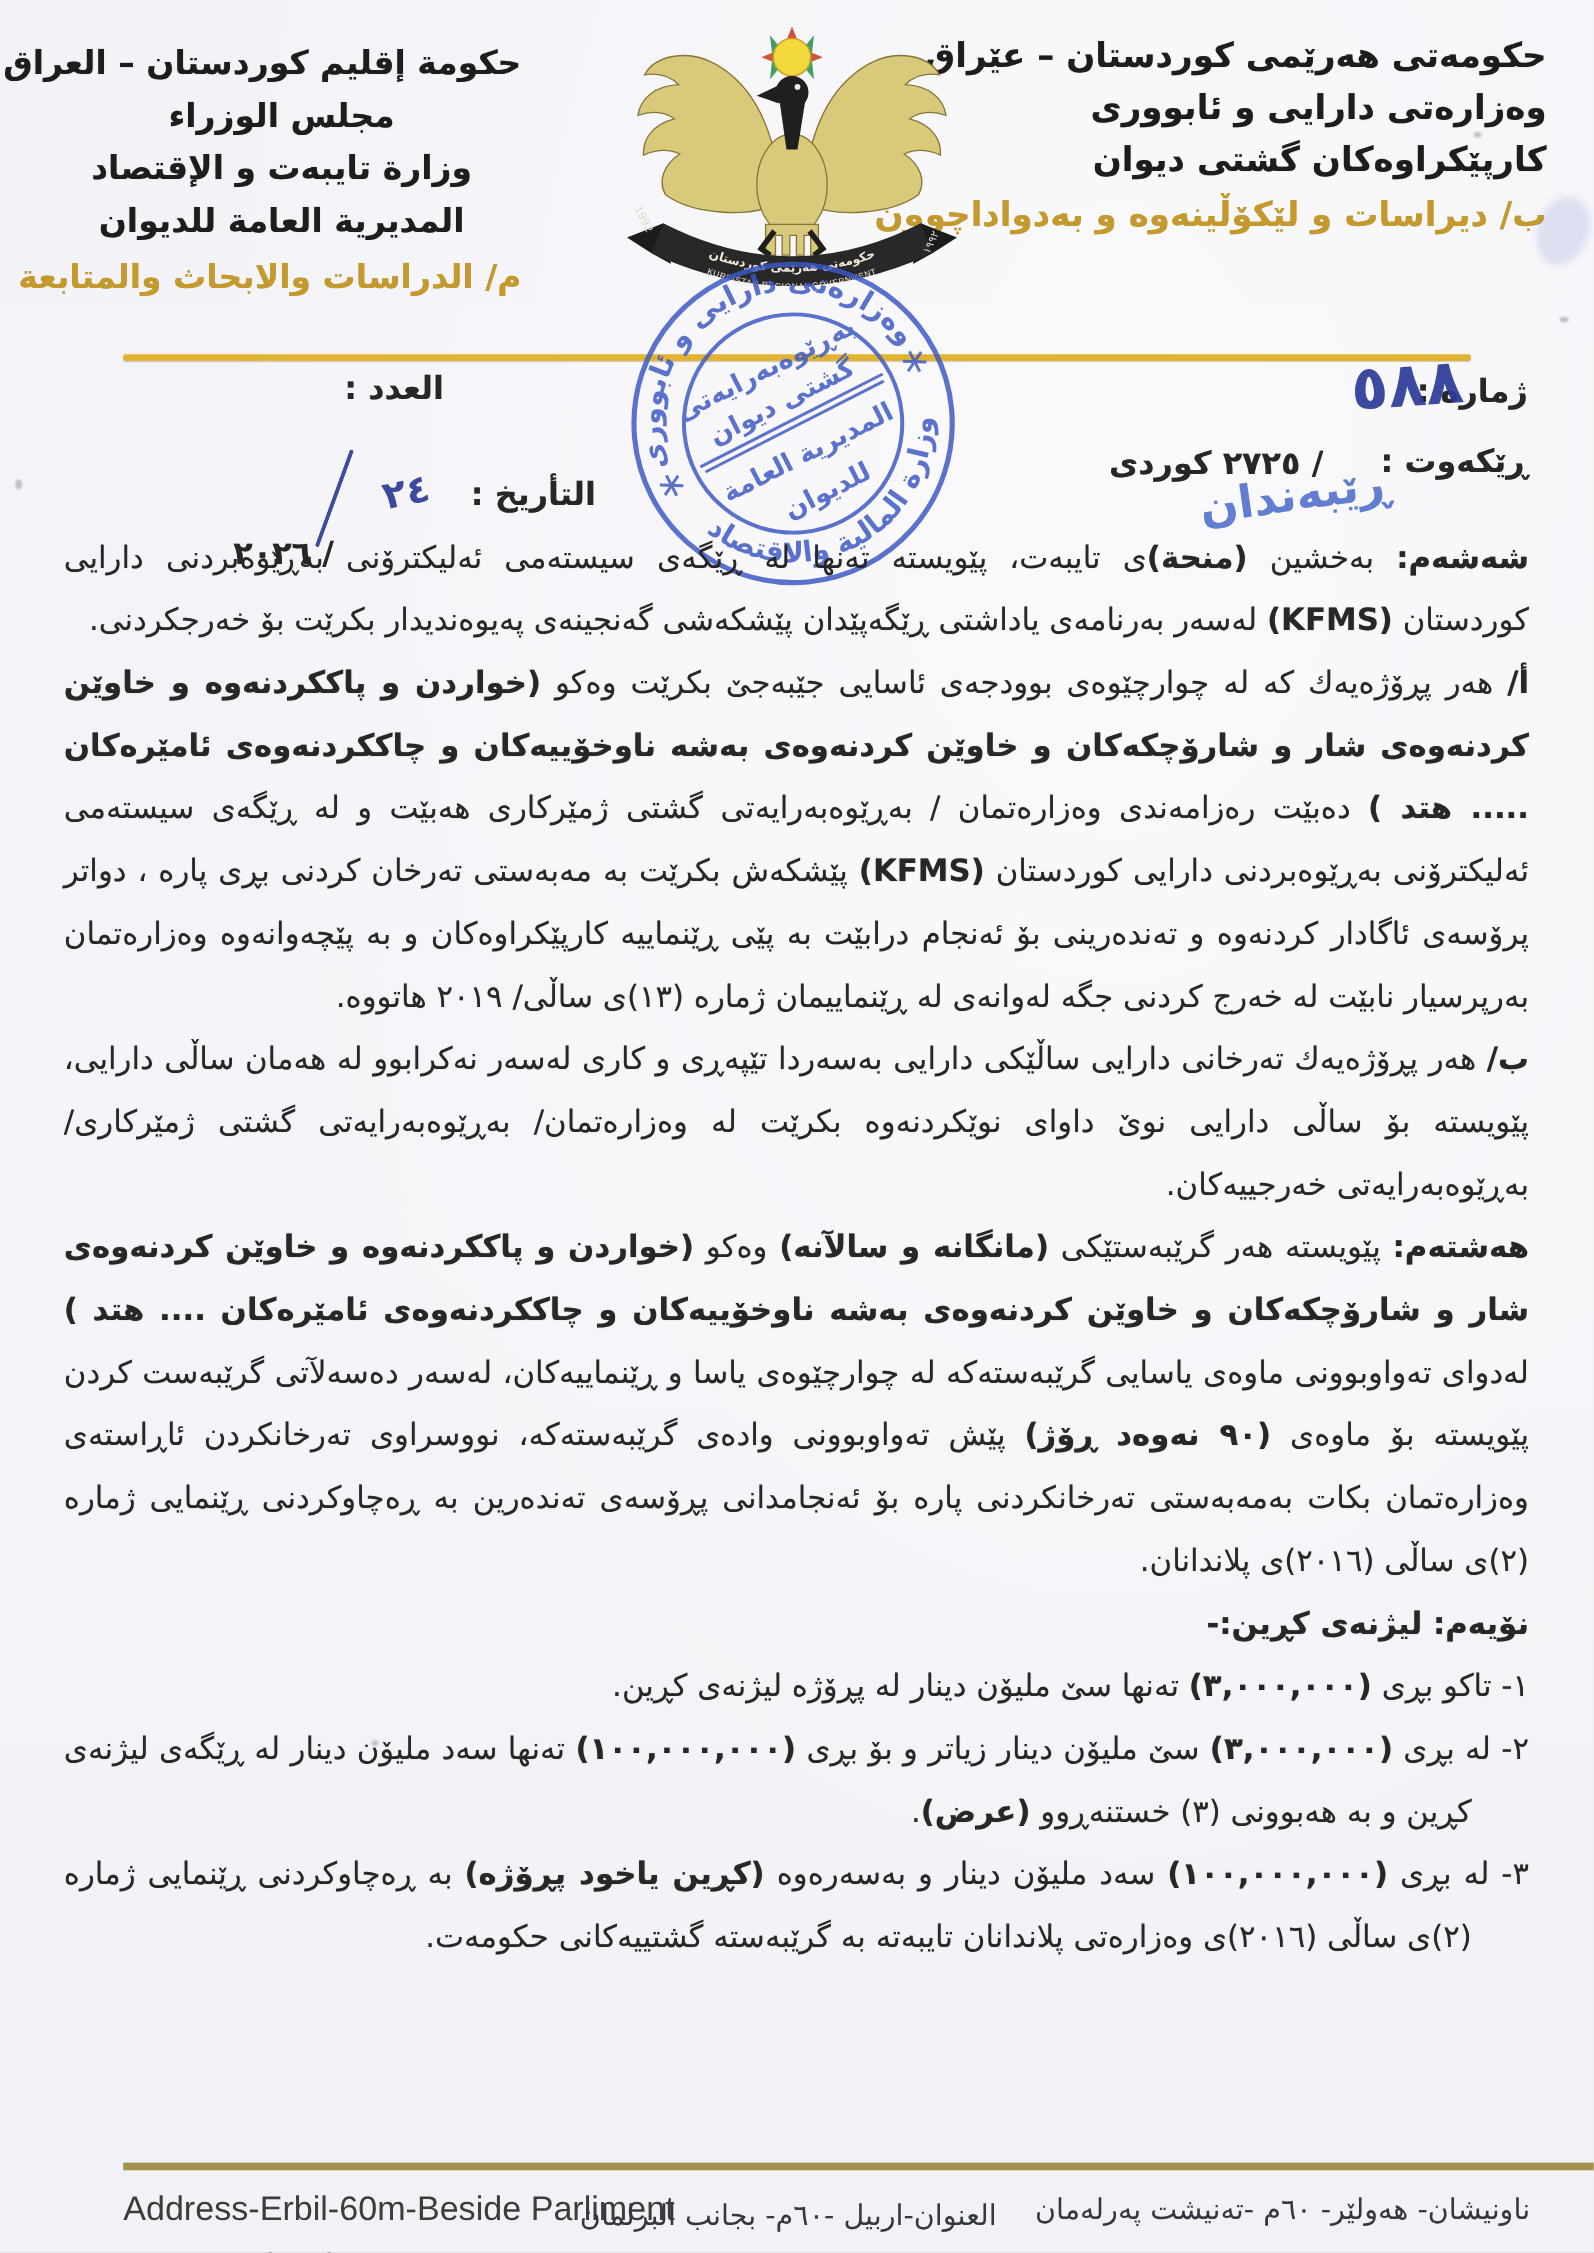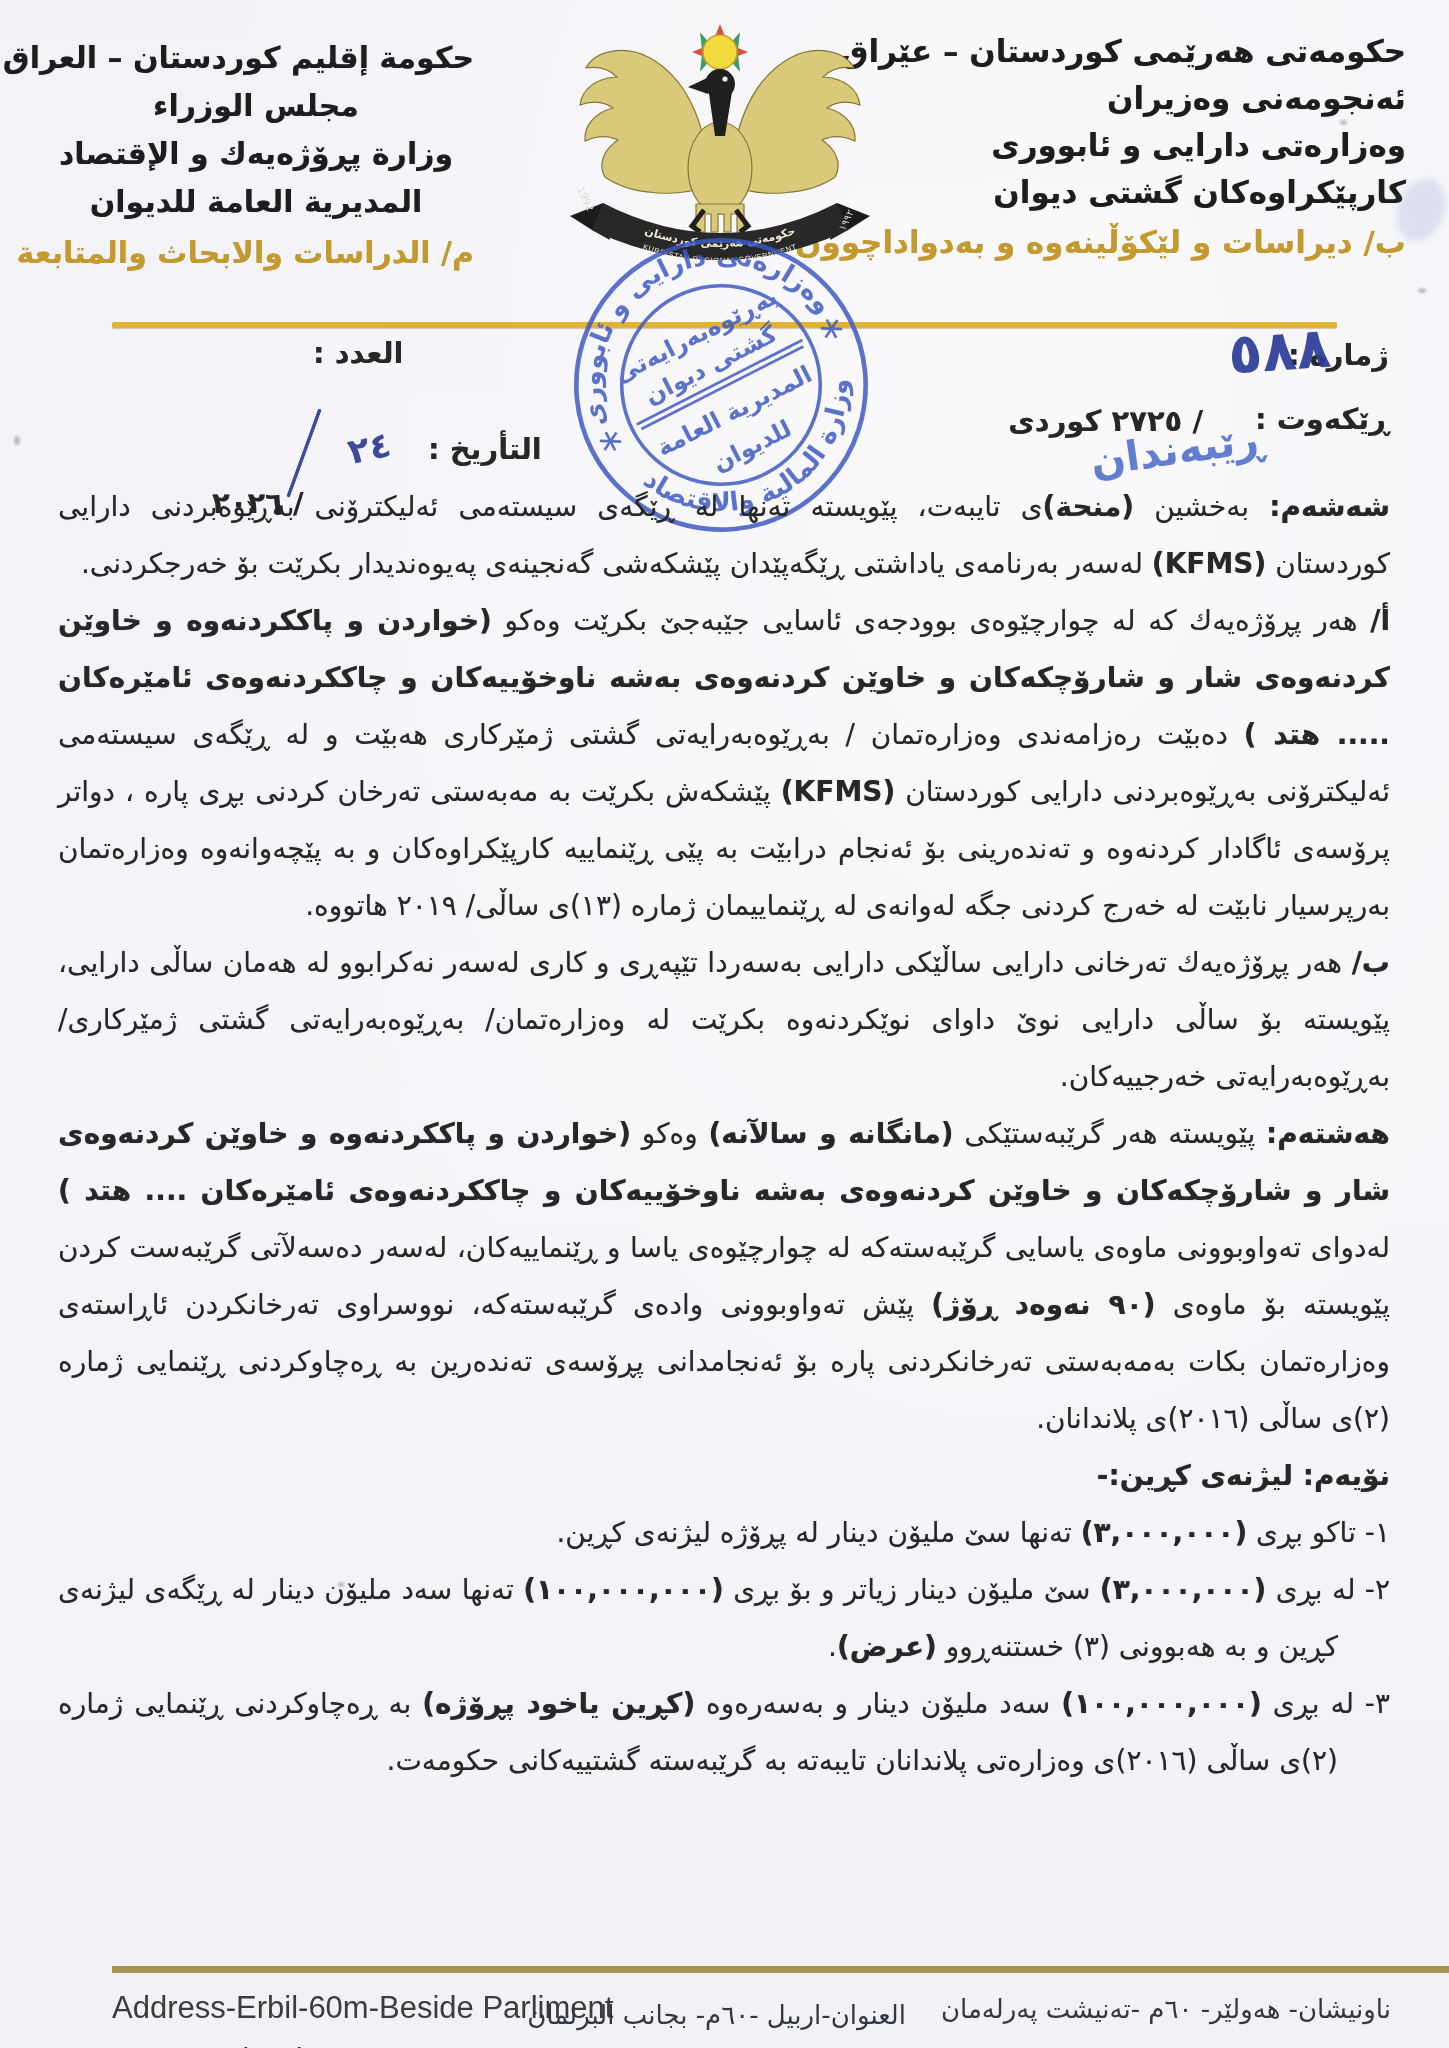--- a/index.html
+++ b/index.html
@@ -56,28 +56,27 @@
   .speck{position:absolute; background:rgba(90,90,95,.35); border-radius:50%; filter:blur(1px);}
 </style>
 </head>
 <body>
 
 <div class="page">
 
   <div class="hdr hdr-ar">
     <div class="hline">حكومة إقليم كوردستان – العراق</div>
     <div class="hline">مجلس الوزراء</div>
-    <div class="hline">وزارة پڕۆژەیەك و الإقتصاد</div>
+    <div class="hline">وزارة تایبەت و الإقتصاد</div>
     <div class="hline">المديرية العامة  للديوان</div>
     <div class="hline gold">م/ الدراسات والابحاث والمتابعة</div>
   </div>
 
   <div class="hdr hdr-ku">
     <div class="hline">حكومەتی هەرێمی كوردستان – عێراق</div>
-    <div class="hline">ئەنجومەنی وەزیران</div>
     <div class="hline">وەزارەتی دارایی و ئابووری</div>
     <div class="hline">كارپێكراوەكان گشتی دیوان</div>
     <div class="hline gold">ب/ دیراسات و لێكۆڵینەوە و بەدواداچوون</div>
   </div>
 
   <svg class="emblem" width="324" height="244" viewBox="0 0 324 244">
     <defs>
       <path id="wingR" d="M 172,157 C 178,100 196,60 232,40 C 258,26 287,33 296,50 C 283,48 272,52 265,59 C 286,60 300,71 302,87 C 289,82 277,84 269,90 C 288,95 298,108 297,123 C 284,117 272,118 264,122 C 279,132 284,147 277,159 C 252,177 203,180 176,168 Z"></path>
       <path id="bannerArc1" d="M 62,206 Q 162,252 262,206" fill="none"></path>
       <path id="bannerArc2" d="M 66,223 Q 162,267 258,223" fill="none"></path>

